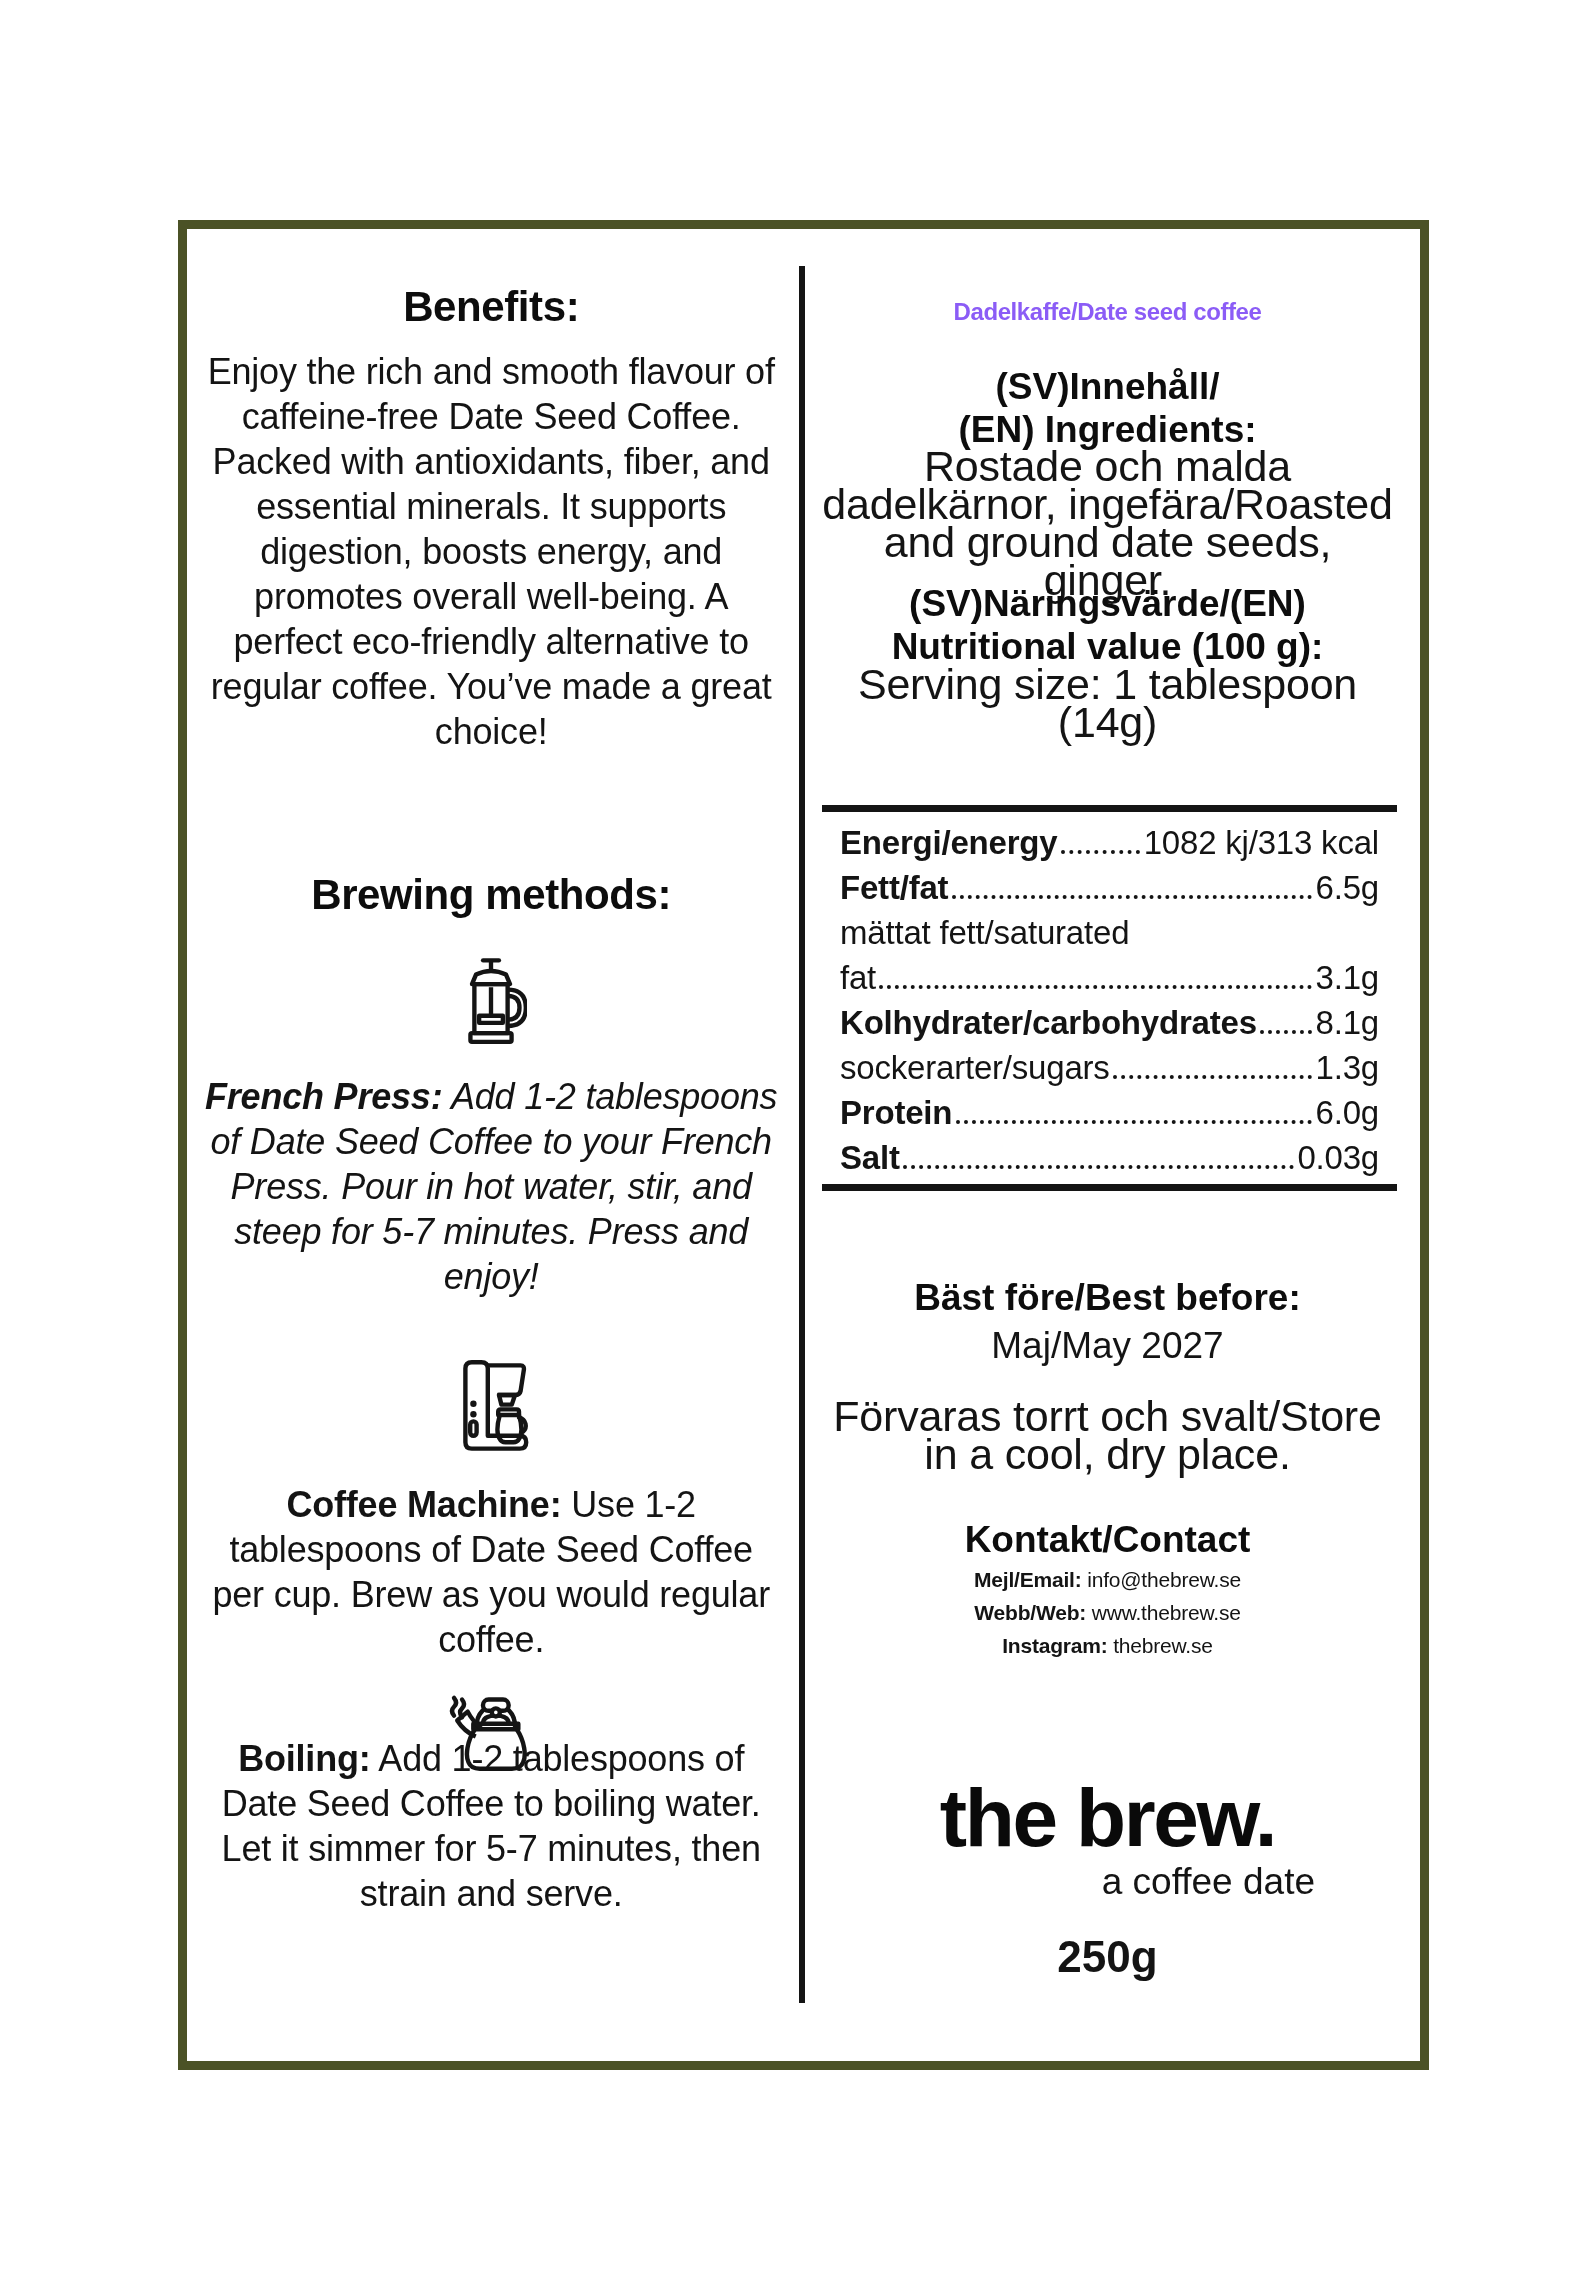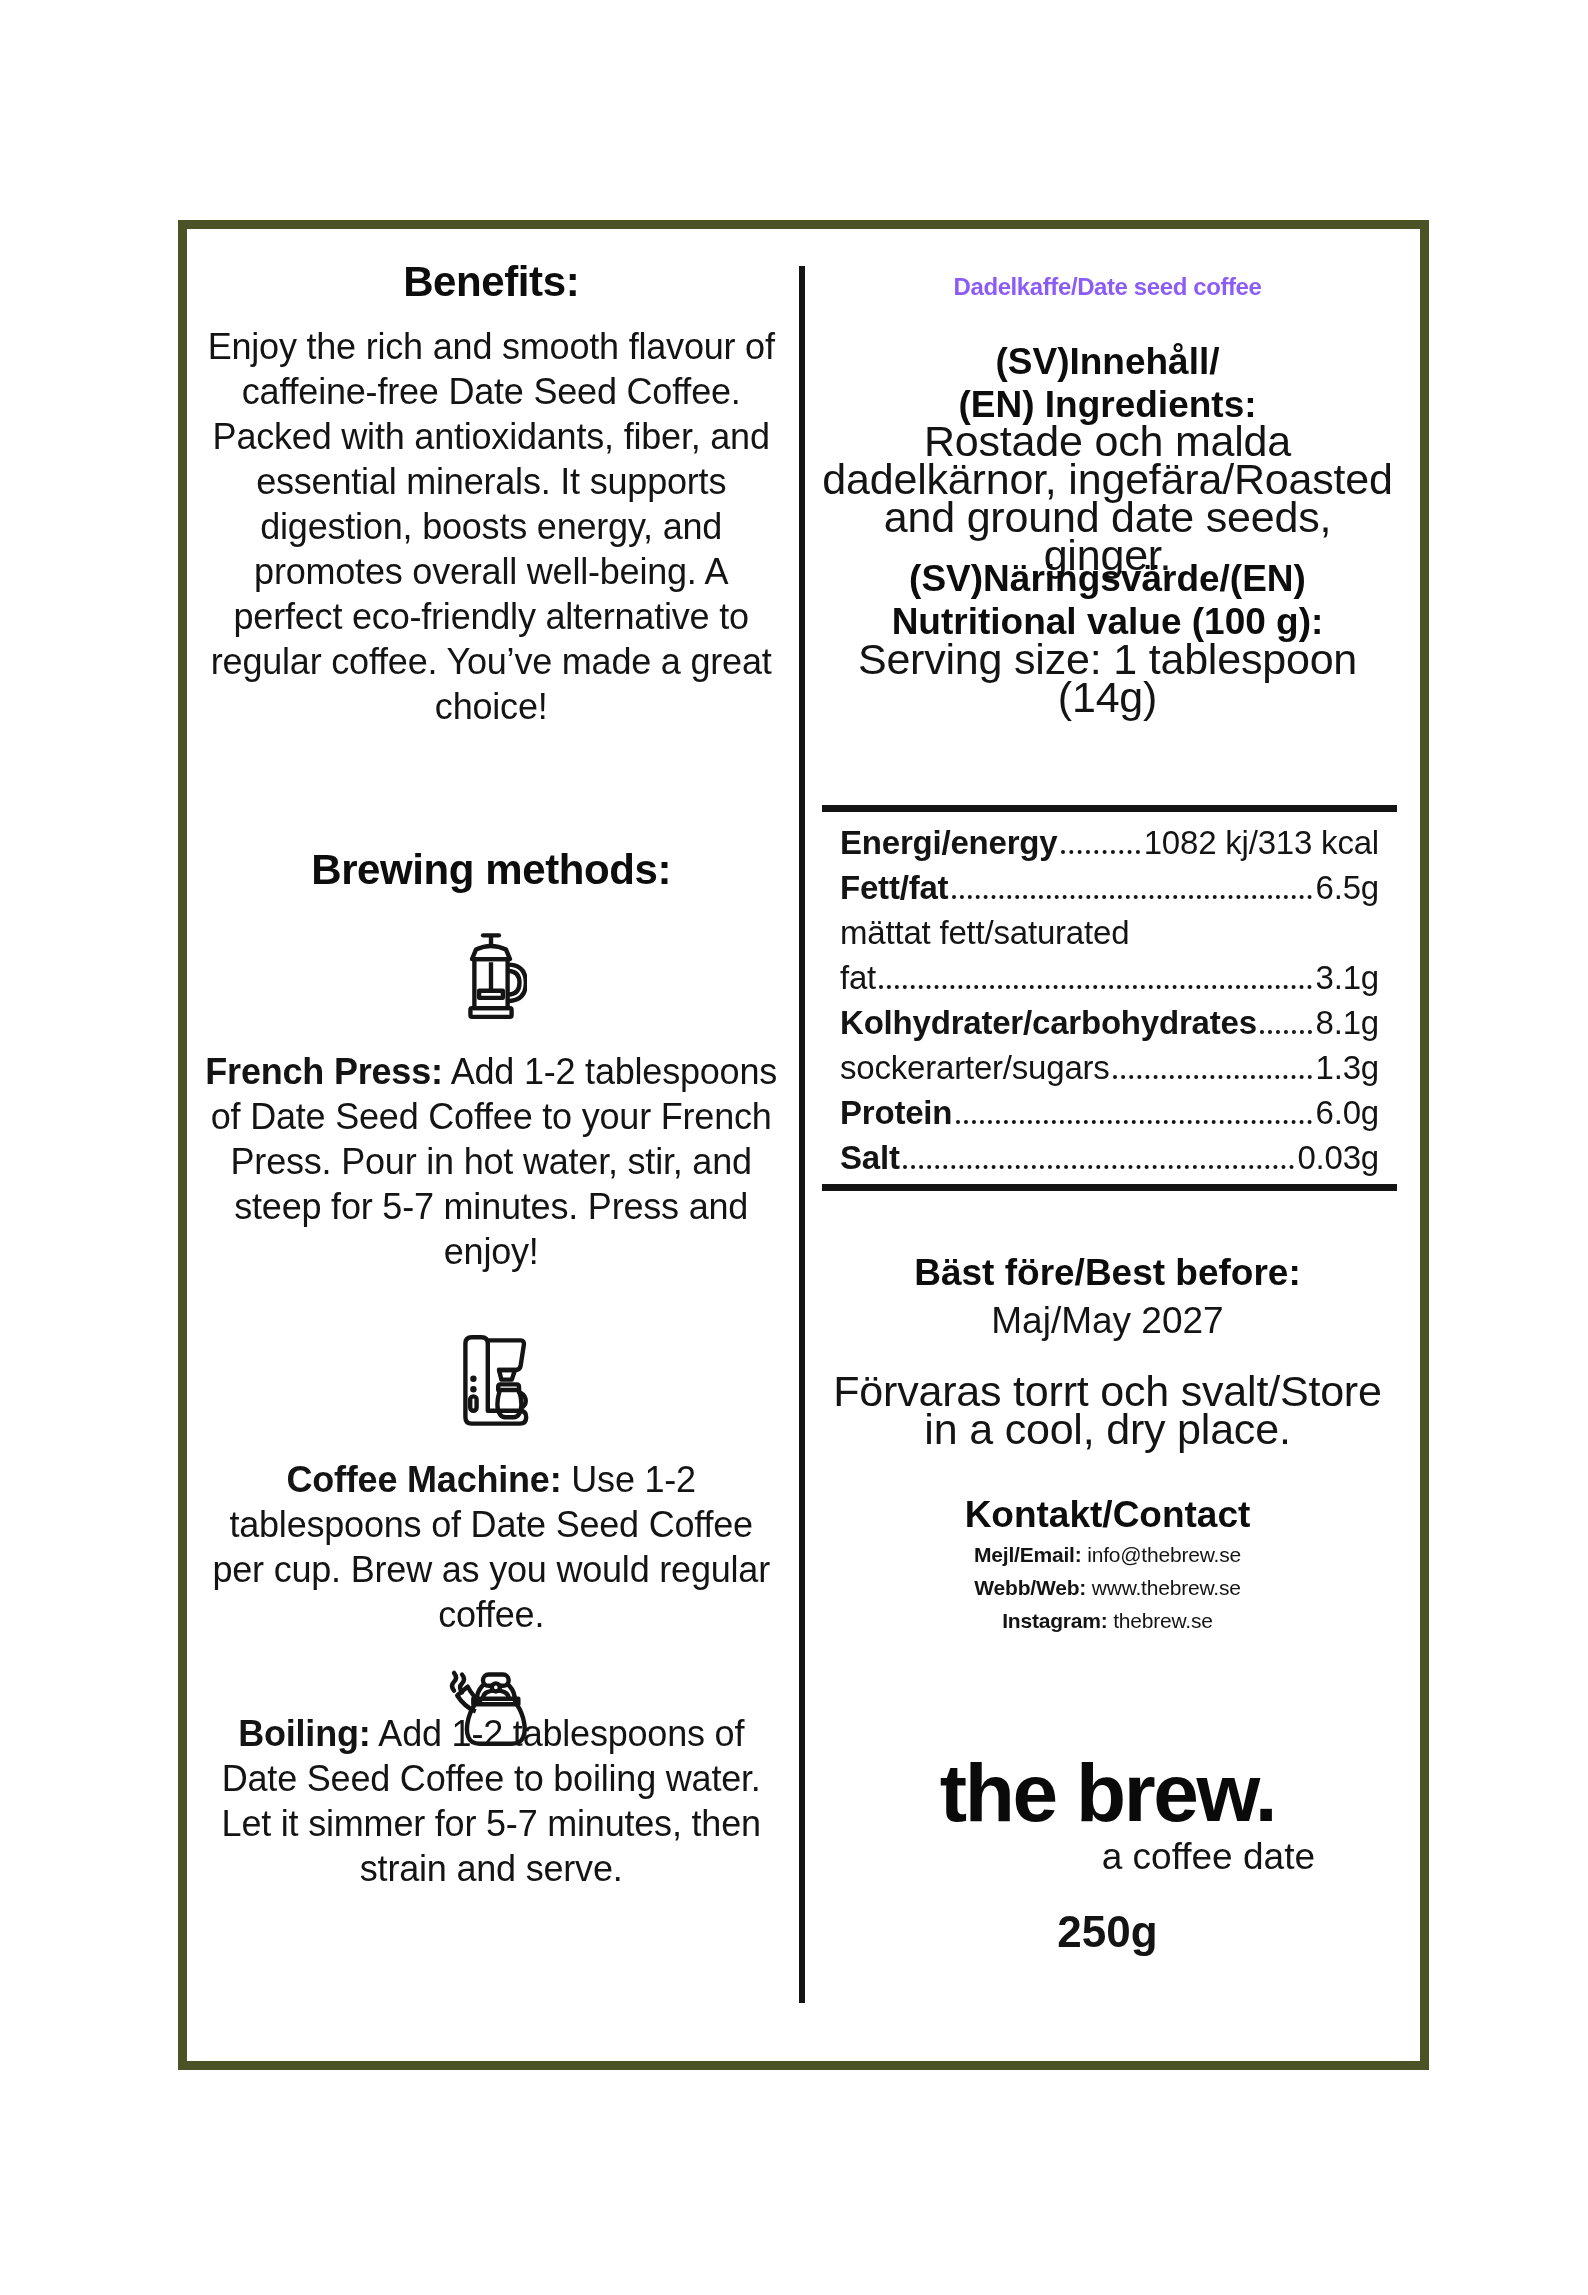--- a/index.html
+++ b/index.html
@@ -14,31 +14,31 @@
   .frame{
     position:absolute;left:178px;top:220px;
     width:1251px;height:1850px;
     border:9.8px solid #4b5226;
     box-sizing:border-box;
   }
   .divider{
     position:absolute;left:612px;top:37px;
     width:5.7px;height:1737px;background:#141414;
   }
-  .blk{position:absolute;text-align:center;}
+  .blk{position:absolute;text-align:center;margin-top:25px;}
   .b{font-weight:bold;}
   
   .lcol{left:12.2px;width:584px;}
   .h1{font-size:42px;font-weight:bold;color:#0d0d0d;letter-spacing:-0.4px;}
   .bodytxt{font-size:36px;line-height:45px;letter-spacing:-0.2px;}
   #benefits-title{top:29px;}
   #benefits-text{top:95px;}
   #brewing-title{top:617px;}
   #icon-fp{top:700px;}
-  #method-0{top:820px;}
+  #method-0{top:820px;font-style:italic;}
   #icon-cm{top:1105px;}
   #method-1{top:1228px;}
   #icon-kettle{top:1429px;}
   #method-2{top:1482px;}
   .iconbox svg{display:block;margin:0 auto;}
   
   .rcol{left:630px;width:581px;}
   .h2r{font-size:24px;font-weight:bold;color:#8b5cf6;letter-spacing:-0.4px;}
   .h3r{font-size:37px;font-weight:bold;line-height:43px;color:#0d0d0d;}
   .smalltxt{font-size:43px;line-height:38px;letter-spacing:-0.2px;}

